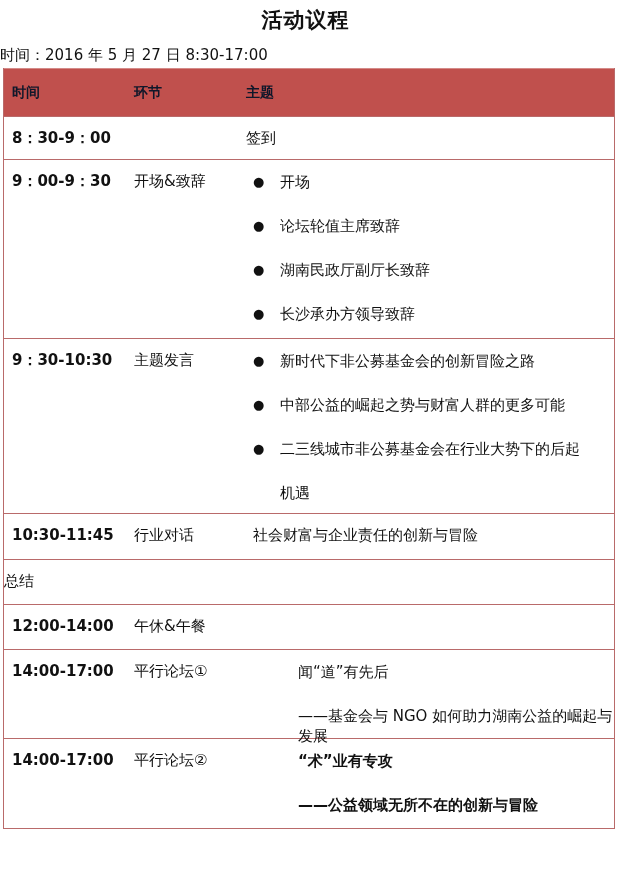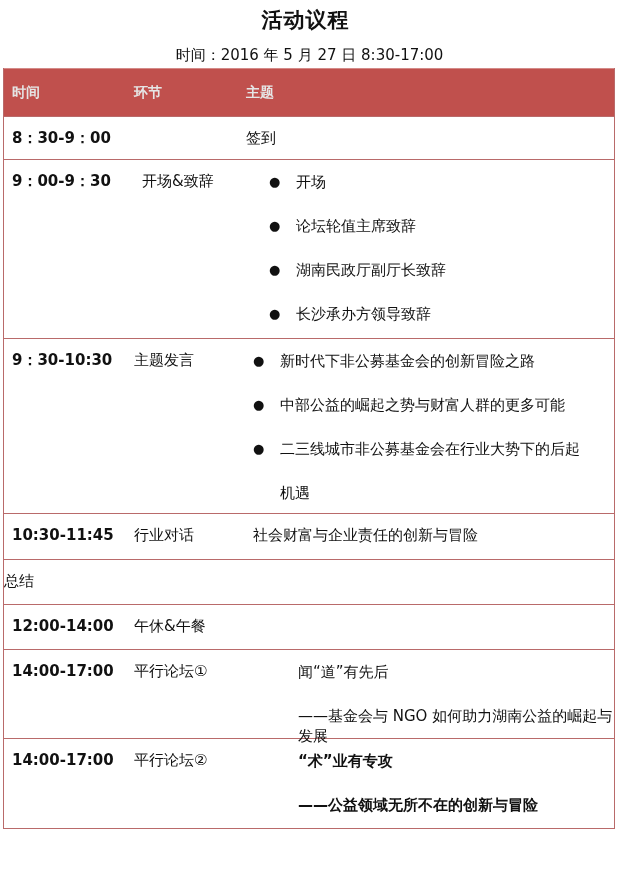--- a/index.html
+++ b/index.html
@@ -1,21 +1,21 @@
 <!DOCTYPE html>
 <html><head>
 <meta charset="utf-8">
 <style>
   html, body { margin: 0; padding: 0; background: #ffffff; }
   body { width: 619px; height: 884px; position: relative; font-family: "DejaVu Sans", "Liberation Sans", sans-serif; color: #111; overflow: hidden; }
   .title { position: absolute; left: 0; top: 6px; width: 611px; text-align: center; font-size: 21px; font-weight: bold; letter-spacing: 1px; }
-  .subtitle { position: absolute; left: 0; top: 46px; width: 619px; text-align: center; font-size: 15px; }
+  .subtitle { position: absolute; left: 0; top: 46px; width: 619px; font-size: 15px; }
   .table { position: absolute; left: 3px; top: 68px; width: 612px; border: 1.5px solid #b96a6a; border-top: none; box-sizing: border-box; }
   .hdr { height: 47px; background: #c0504d; display: flex; align-items: center; border-top: 1px solid #d48a88; }
-  .hdr .c { font-weight: bold; font-size: 14px; color: #e5e5e5; }
+  .hdr .c { font-weight: bold; font-size: 14px; color: #0f172a; }
   .row { display: flex; border-top: 1.5px solid #b96a6a; box-sizing: border-box; }
   .c1 { width: 130px; padding-left: 8px; box-sizing: border-box; font-weight: bold; font-size: 15px; }
   .c2 { width: 112px; padding-left: 0px; box-sizing: border-box; font-size: 15px; }
   .c3 { flex: 1; box-sizing: border-box; font-size: 15px; }
   .hdr .c1, .hdr .c2, .hdr .c3 { font-size: 14px; }
   .cell { padding-top: 12px; }
   .line { height: 44px; line-height: 20px; margin-left: 45px; }
   .bullet-line { display: flex; height: 44px; line-height: 20px; }
   .dot { width: 34px; padding-left: 7px; box-sizing: border-box; font-size: 13px; }
   .btext { flex: 1; }
@@ -33,21 +33,21 @@
     <div class="c c2">环节</div>
     <div class="c c3">主题</div>
   </div>
 
   <div class="row" style="height:43px;">
     <div class="c1 cell">8：30-9：00</div>
     <div class="c2 cell"></div>
     <div class="c3 cell center">签到</div>
   </div>
 
-  <div class="row" style="height:179px;gap:8px;">
+  <div class="row" style="height:179px;">
     <div class="c1 cell">9：00-9：30</div>
     <div class="c2 cell">开场&amp;致辞</div>
     <div class="c3 cell">
       <div class="bullet-line">
           <span class="dot">●</span>
           <span class="btext">开场</span>
         </div>
       <div class="bullet-line">
           <span class="dot">●</span>
           <span class="btext">论坛轮值主席致辞</span>

